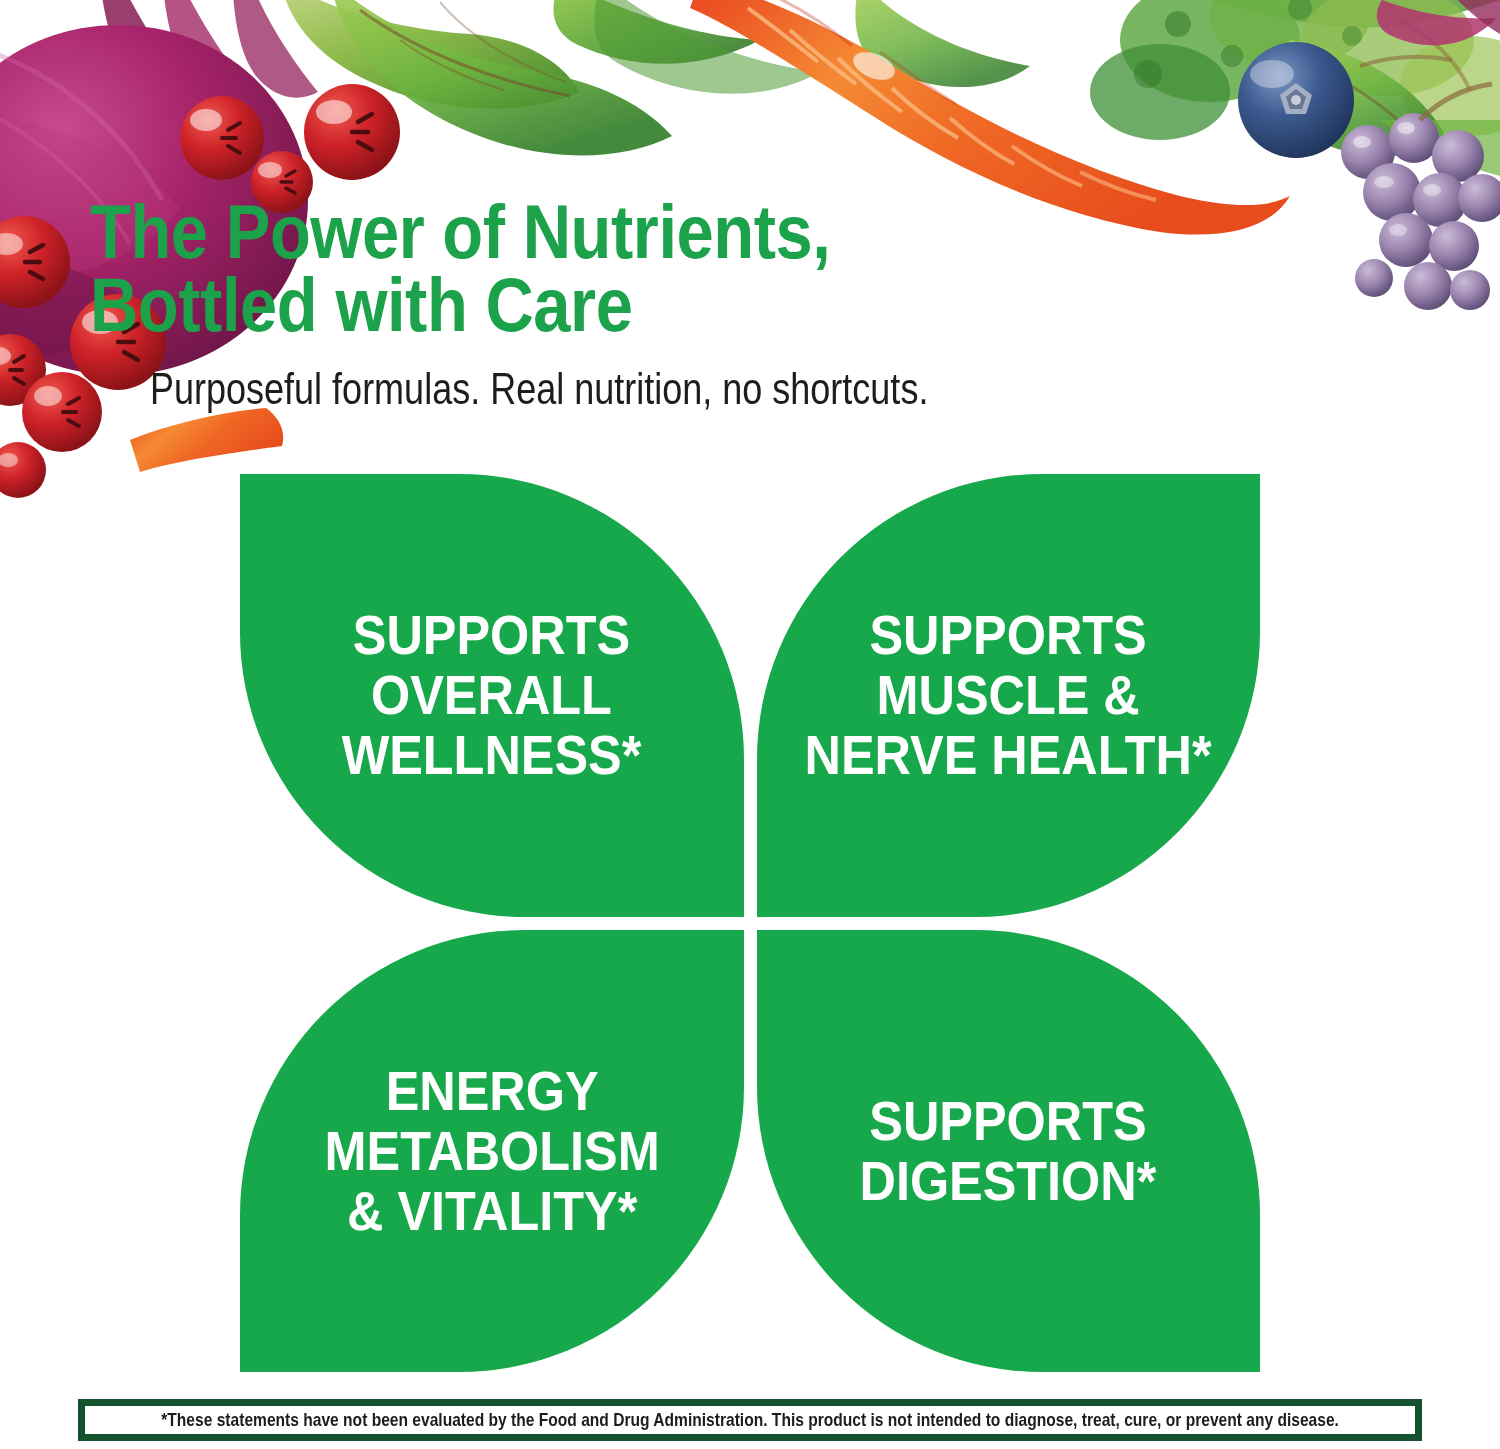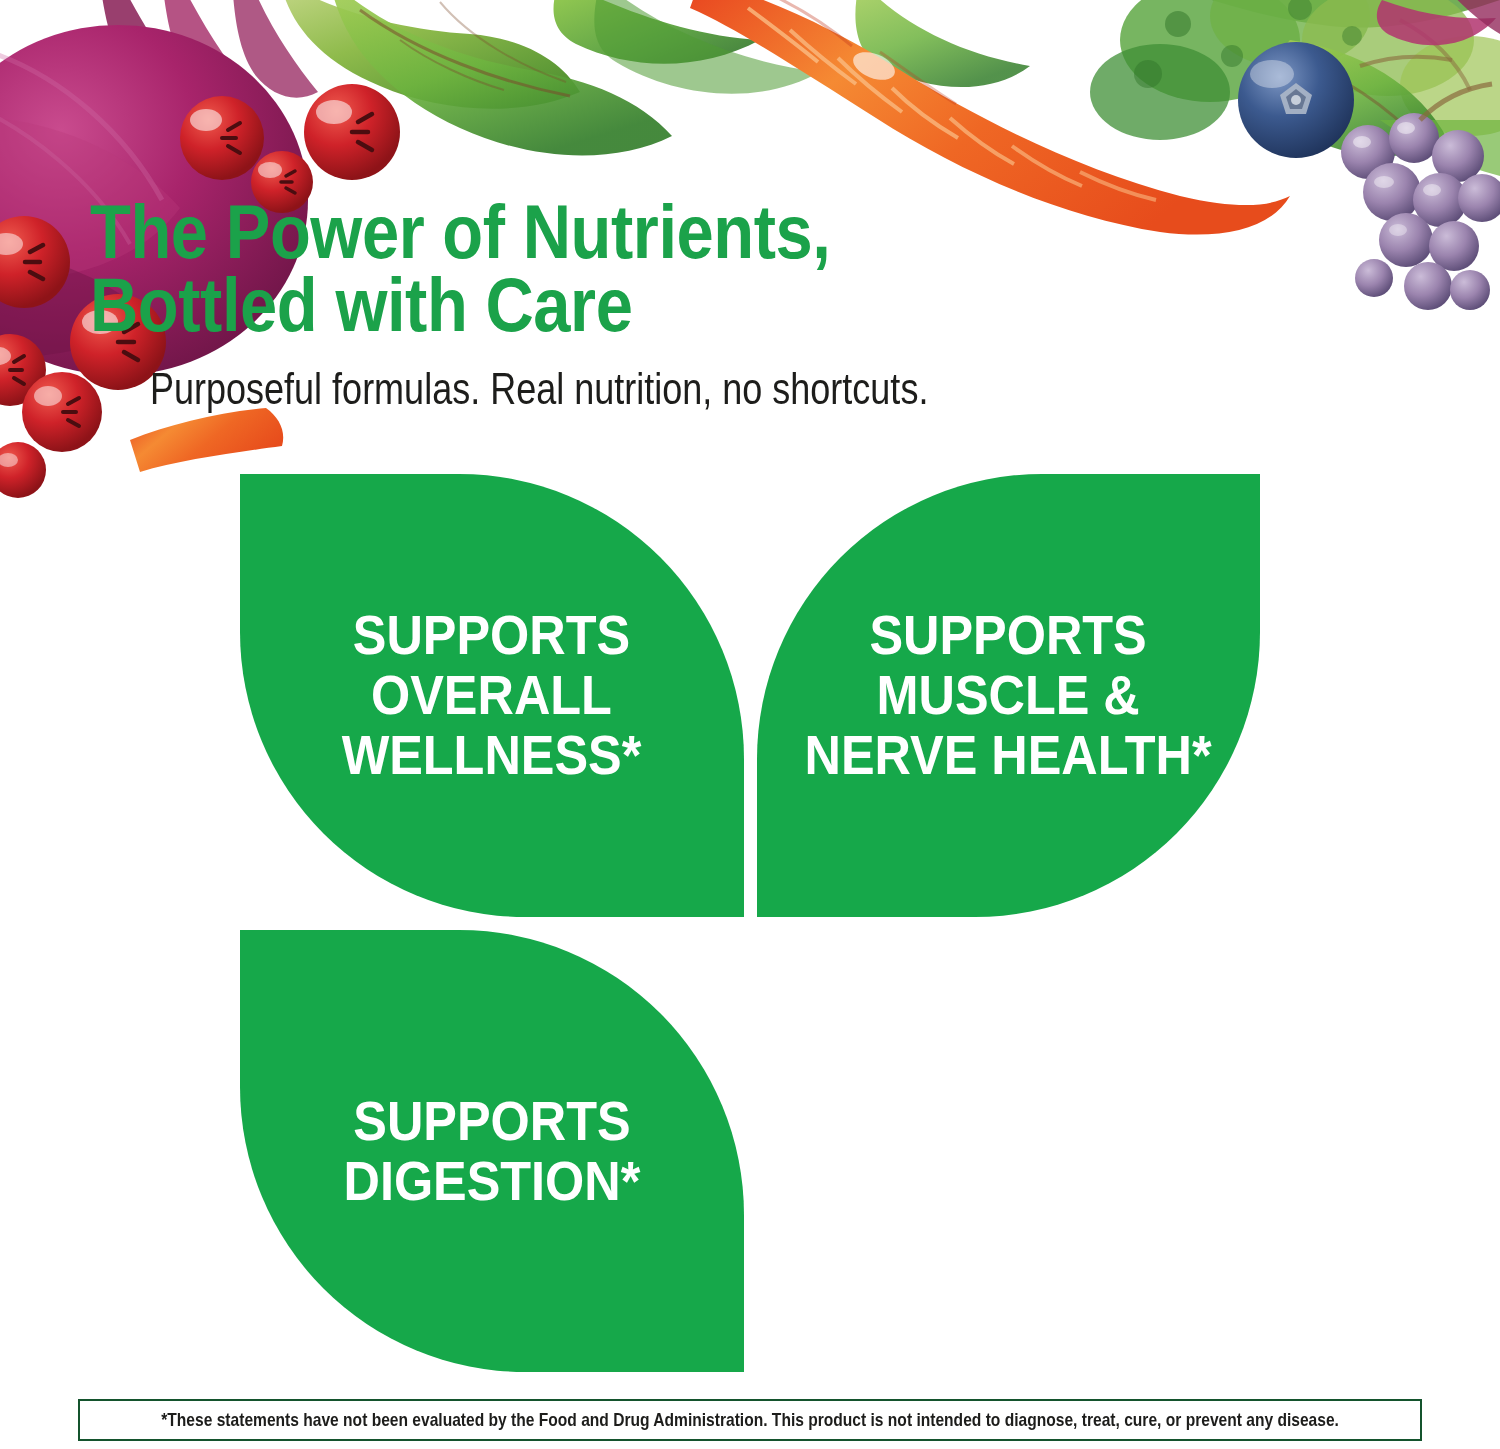--- a/index.html
+++ b/index.html
@@ -103,21 +103,21 @@
   }
 
   
   #disclaimer-box {
     position: absolute;
     left: 78px;
     top: 1399px;
     width: 1344px;
     height: 42px;
     box-sizing: border-box;
-    border: 2px solid #14532d;
+    border: 7px solid #14532d;
     background: #ffffff;
     display: flex;
     align-items: center;
     justify-content: center;
   }
   #disclaimer-text {
     font-family: "Liberation Sans Narrow", "Liberation Sans", sans-serif;
     font-size: 19px;
     font-weight: bold;
     color: #1d1d1b;
@@ -335,20 +335,25 @@
 OVERALL
 WELLNESS*</p>
     </div>
 
     <div class="benefit-card pos-tr">
       <p class="benefit-text">SUPPORTS
 MUSCLE &amp;
 NERVE HEALTH*</p>
     </div>
 
+    <div class="benefit-card pos-bl">
+      <p class="benefit-text">ENERGY
+METABOLISM
+&amp; VITALITY*</p>
+    </div>
 
     <div class="benefit-card pos-br">
       <p class="benefit-text">SUPPORTS
 DIGESTION*</p>
     </div>
 
   </div>
 
   <div id="disclaimer-box">
     <span id="disclaimer-text">*These statements have not been evaluated by the Food and Drug Administration. This product is not intended to diagnose, treat, cure, or prevent any disease.</span>

